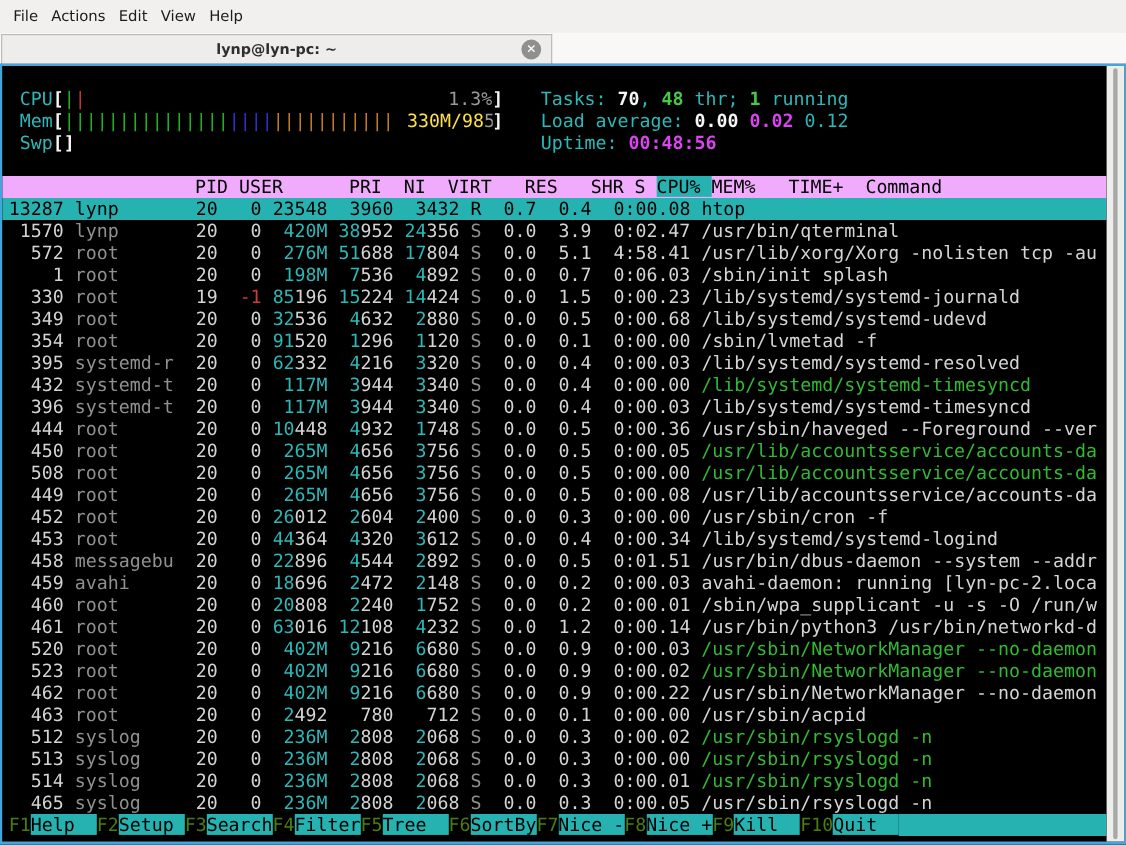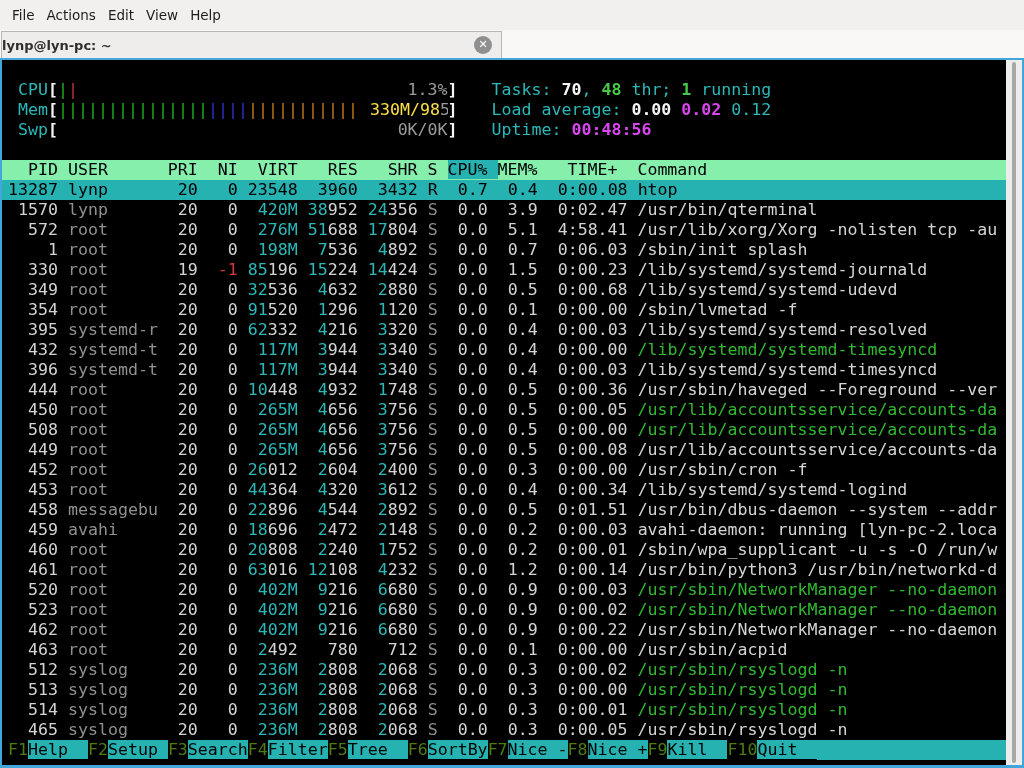--- a/index.html
+++ b/index.html
@@ -6,21 +6,21 @@
   .window{position:relative;width:1024px;height:768px;overflow:hidden;
           font-family:"DejaVu Sans","Liberation Sans",sans-serif;background:#f1f0ef;}
   
   .menubar{height:30px;display:flex;align-items:center;gap:12px;padding:0 12px;
            background:#f1f0ef;color:#1c1c1c;font-size:13.5px;}
   .menubar .mitem{cursor:default;}
   
   .tabbar{height:28px;background:#f9f8f7;display:flex;align-items:flex-end;}
   .tab{box-sizing:border-box;width:501px;height:27px;margin-left:1px;background:#eeedec;
        border:1px solid #b8b6b3;border-bottom:none;display:flex;align-items:center;
-       position:relative;}
+       justify-content:center;position:relative;}
   .tab-title{font-weight:bold;font-size:13px;color:#2e2e2e;}
   .tab-close{position:absolute;right:9px;top:4px;width:18px;height:18px;border-radius:50%;
              background:#8f8f8f;color:#ffffff;font-size:11px;line-height:18px;text-align:center;
              font-weight:bold;cursor:default;}
   
   .terminal{position:absolute;left:0;top:58px;width:1024px;height:710px;box-sizing:border-box;
             border:2px solid #42a5dc;border-bottom-width:3px;background:#000;display:flex;}
   .screen{width:1004px;height:100%;overflow:hidden;padding-top:0;box-sizing:border-box;
           font-family:"DejaVu Sans Mono","Liberation Mono",monospace;font-size:16.6px;color:#d4d4d4;}
   .ln{height:20px;line-height:20px;white-space:pre;padding-left:6px;}
@@ -36,21 +36,21 @@
   .c-red{color:#cf3a3a;}
   .c-green{color:#32b932;}
   .c-orange{color:#fde047;margin-left:12px;}
   .c-wb{color:#f5f5f5;font-weight:bold;}
   .c-gb{color:#49c949;font-weight:bold;}
   .c-cb{color:#d946ef;font-weight:bold;}
   .bar-green{color:#1db31d;}
   .bar-red{color:#c03434;}
   .bar-blue{color:#3030d0;}
   .bar-orange{color:#c47a1e;}
-  .hdr{background:#86efac;color:#000;}
+  .hdr{background:#f0abfc;color:#000;text-align:center;}
   .hdr .sortcol{background:#27b2b2;}
   .row.selected{background:#27b2b2;}
   .row.selected span{color:#000 !important;font-weight:normal;}
   .fbar{display:flex;}
   .fk{color:#4d7c0f;}
   .fl{background:#27b2b2;color:#000;}
   .ffill{flex:1;background:#27b2b2;}
   
   .scrollbar{width:16px;height:100%;background:#ededec;position:relative;}
   .sthumb{position:absolute;left:6px;top:2px;bottom:2px;width:4px;background:#a8a8a8;border-radius:2px;}
@@ -72,21 +72,21 @@
       <span class="tab-close">✕</span>
     </div>
   </div>
   <div class="terminal">
     <div class="screen" id="screen">
         <div class="ln"></div>
         <div class="meters-info">
           <div class="meterbox">
             <div class="ln"><span class="c-cyan"> CPU</span><span class="c-wb">[</span><span class="minner"><span class="bar-green">|</span><span class="bar-red">|</span><span class="mtext"><span class="c-dim2">1.3%</span></span></span><span class="c-wb">]</span></div>
             <div class="ln"><span class="c-cyan"> Mem</span><span class="c-wb">[</span><span class="minner"><span class="bar-green">|</span><span class="bar-green">|</span><span class="bar-green">|</span><span class="bar-green">|</span><span class="bar-green">|</span><span class="bar-green">|</span><span class="bar-green">|</span><span class="bar-green">|</span><span class="bar-green">|</span><span class="bar-green">|</span><span class="bar-green">|</span><span class="bar-green">|</span><span class="bar-green">|</span><span class="bar-green">|</span><span class="bar-green">|</span><span class="bar-blue">|</span><span class="bar-blue">|</span><span class="bar-blue">|</span><span class="bar-blue">|</span><span class="bar-orange">|</span><span class="bar-orange">|</span><span class="bar-orange">|</span><span class="bar-orange">|</span><span class="bar-orange">|</span><span class="bar-orange">|</span><span class="bar-orange">|</span><span class="bar-orange">|</span><span class="bar-orange">|</span><span class="bar-orange">|</span><span class="bar-orange">|</span><span class="mtext"><span class="c-orange">330M/98</span><span class="c-dim2">5M</span></span></span><span class="c-wb">]</span></div>
-            <div class="ln"><span class="c-cyan"> Swp</span><span class="c-wb">[</span><span class="minner"><span class="mtext"><span class="c-dim2">0K/0K</span></span></span><span class="c-wb">]</span></div>
+            <div class="ln"><span class="c-cyan"> Swp</span><span class="c-wb">[</span><span class="c-wb">]</span></div>
           </div>
           <div class="infobox">
             <div class="ln" style="padding-left: 0px;"><span class="c-cyan">Tasks: </span><span class="c-wb">70</span><span class="c-cyan">, </span><span class="c-gb">48</span><span class="c-cyan"> thr; </span><span class="c-gb">1</span><span class="c-cyan"> running</span></div>
             <div class="ln" style="padding-left: 0px;"><span class="c-cyan">Load average: </span><span class="c-wb">0.00 </span><span class="c-cb">0.02 </span><span class="c-cyan">0.12</span></div>
             <div class="ln" style="padding-left: 0px;"><span class="c-cyan">Uptime: </span><span class="c-cb">00:48:56</span></div>
           </div>
         </div>
         <div class="ln"></div>
         <div class="ln hdr"><span>  PID USER      PRI  NI  VIRT   RES   SHR S </span><span class="sortcol">CPU% </span><span>MEM%   TIME+  Command</span></div>
         <div class="ln row selected"><span class="c-white">13287</span><span> </span><span class="c-dim">lynp     </span><span> </span><span class="c-white"> 20</span><span> </span><span class="c-white">  0</span><span> </span><span class="c-cyan">23</span><span class="c-white">548</span><span> </span><span class="c-cyan"> 3</span><span class="c-white">960</span><span> </span><span class="c-cyan"> 3</span><span class="c-white">432</span><span> </span><span class="c-dim">R</span><span> </span><span class="c-white"> 0.7</span><span> </span><span class="c-white"> 0.4</span><span> </span><span class="c-white"> 0:00.08</span><span> </span><span class="c-white">htop</span></div>

